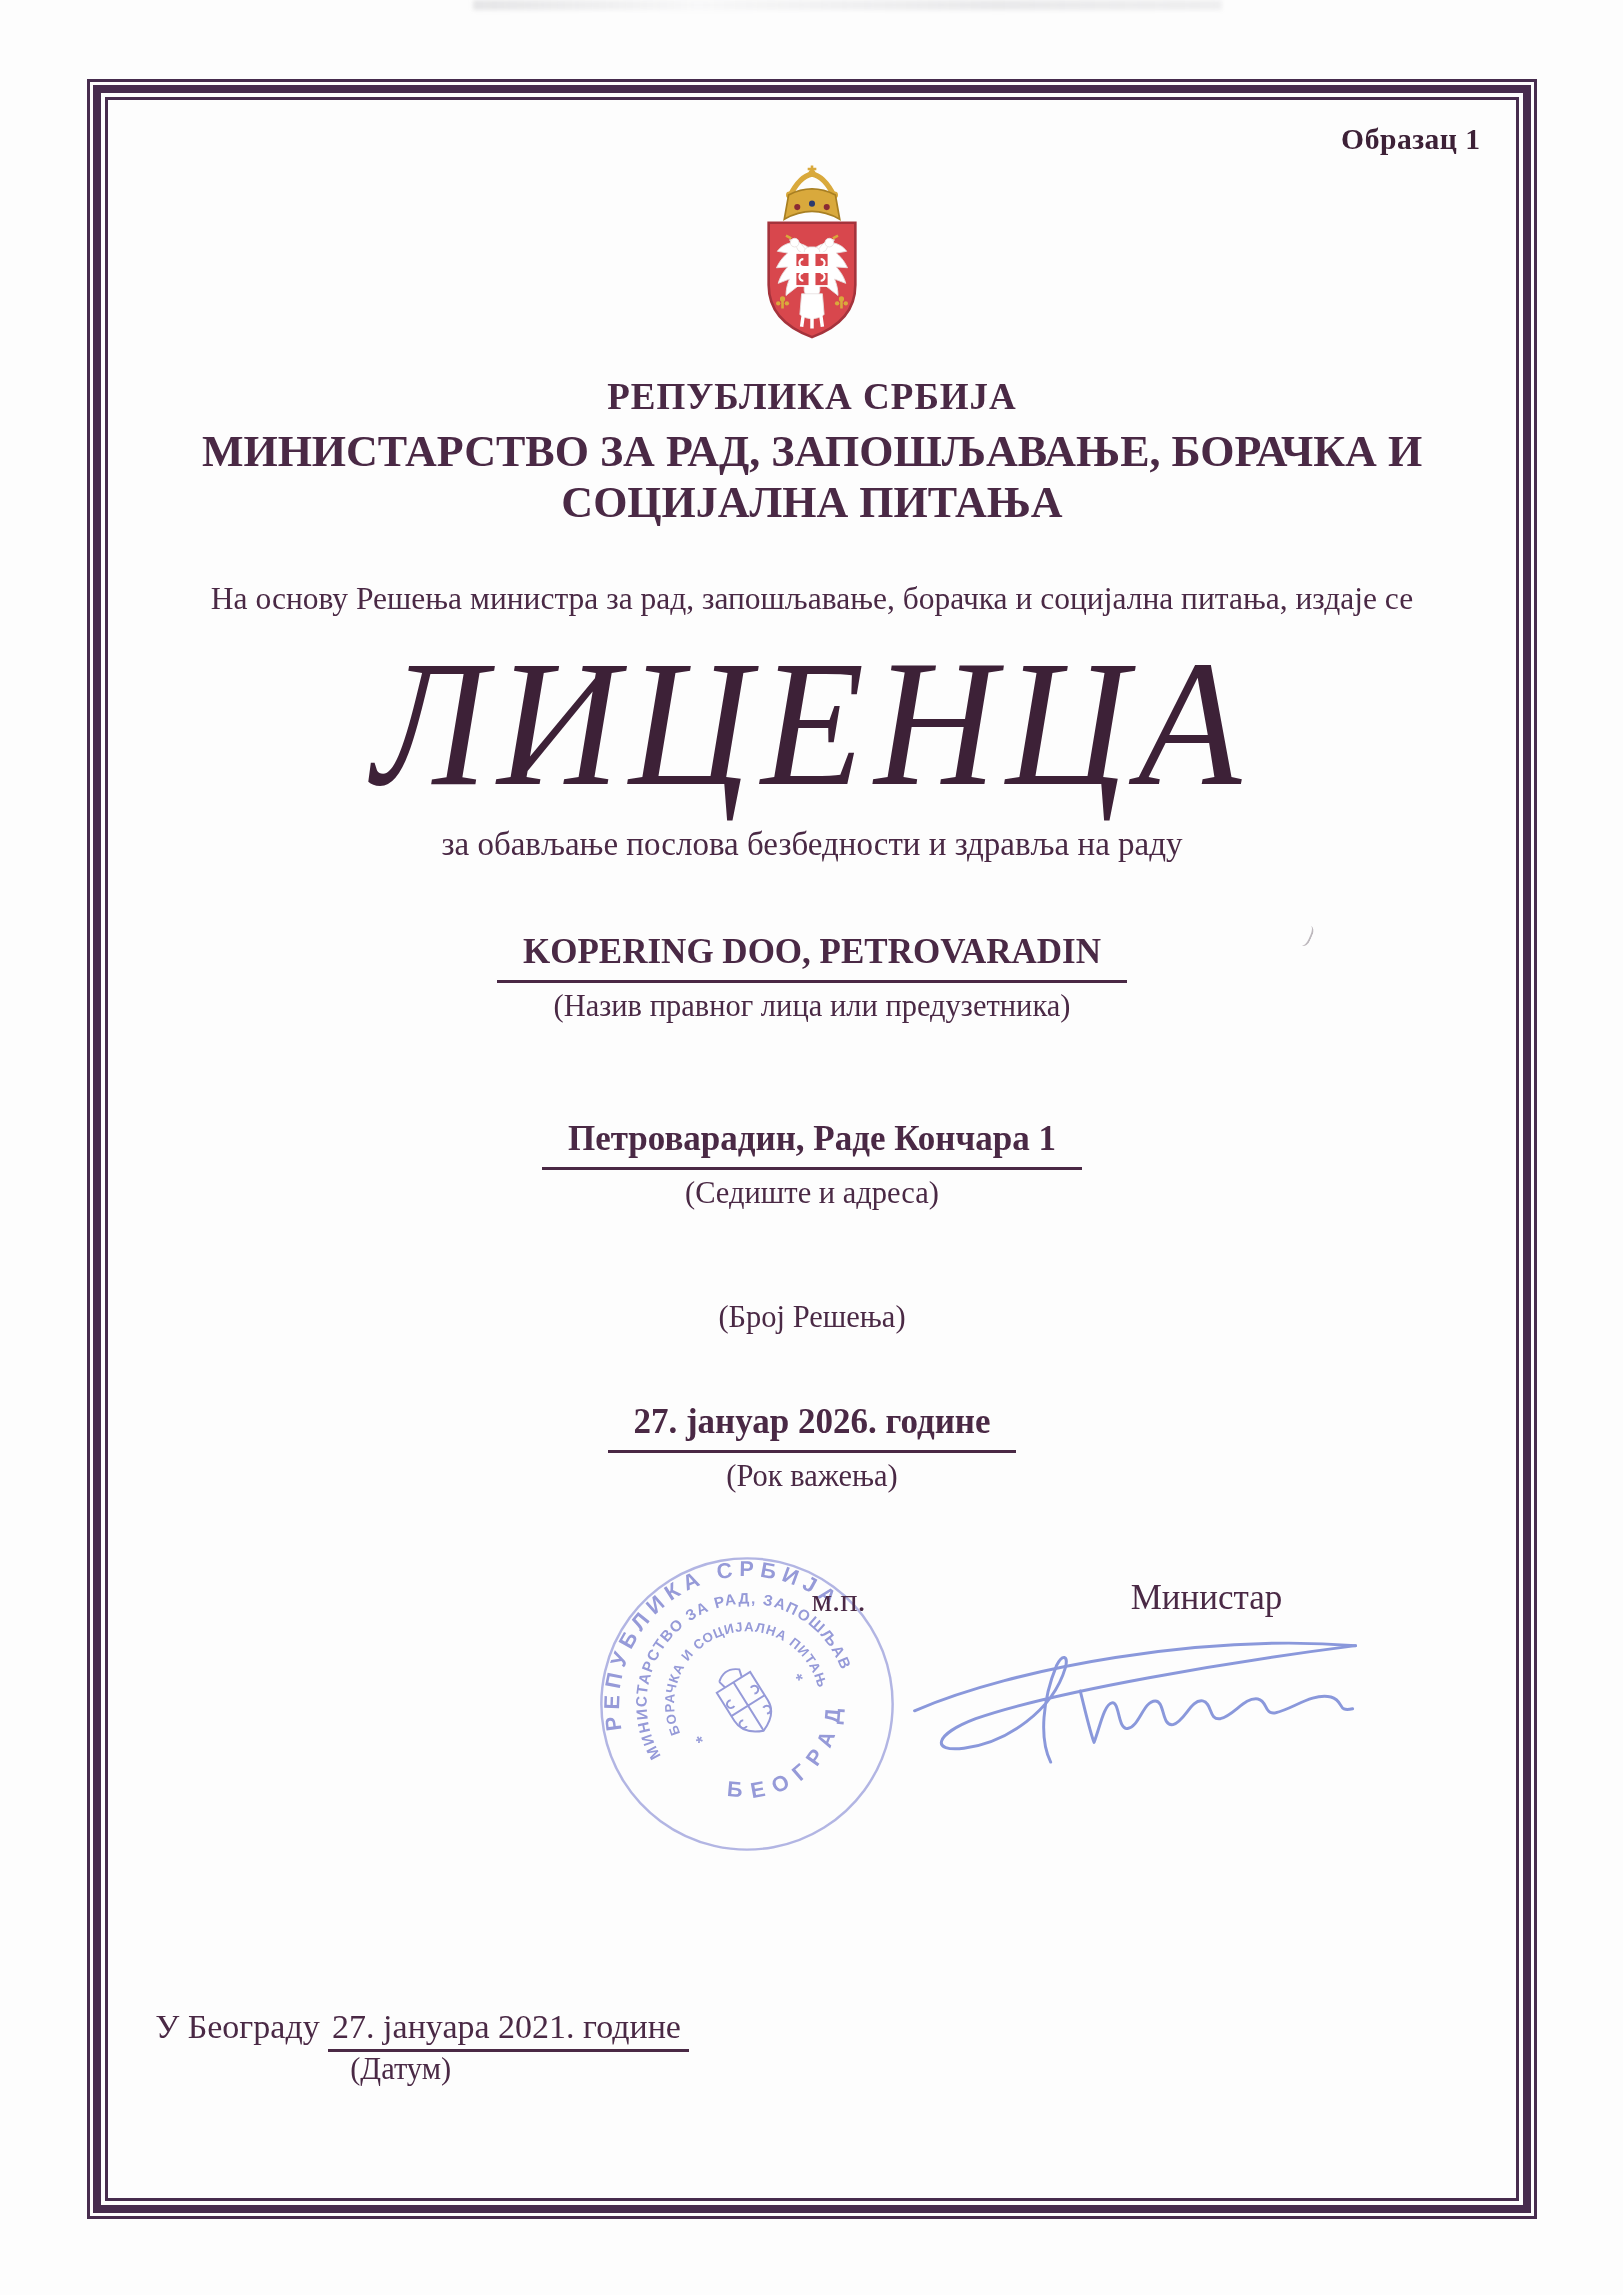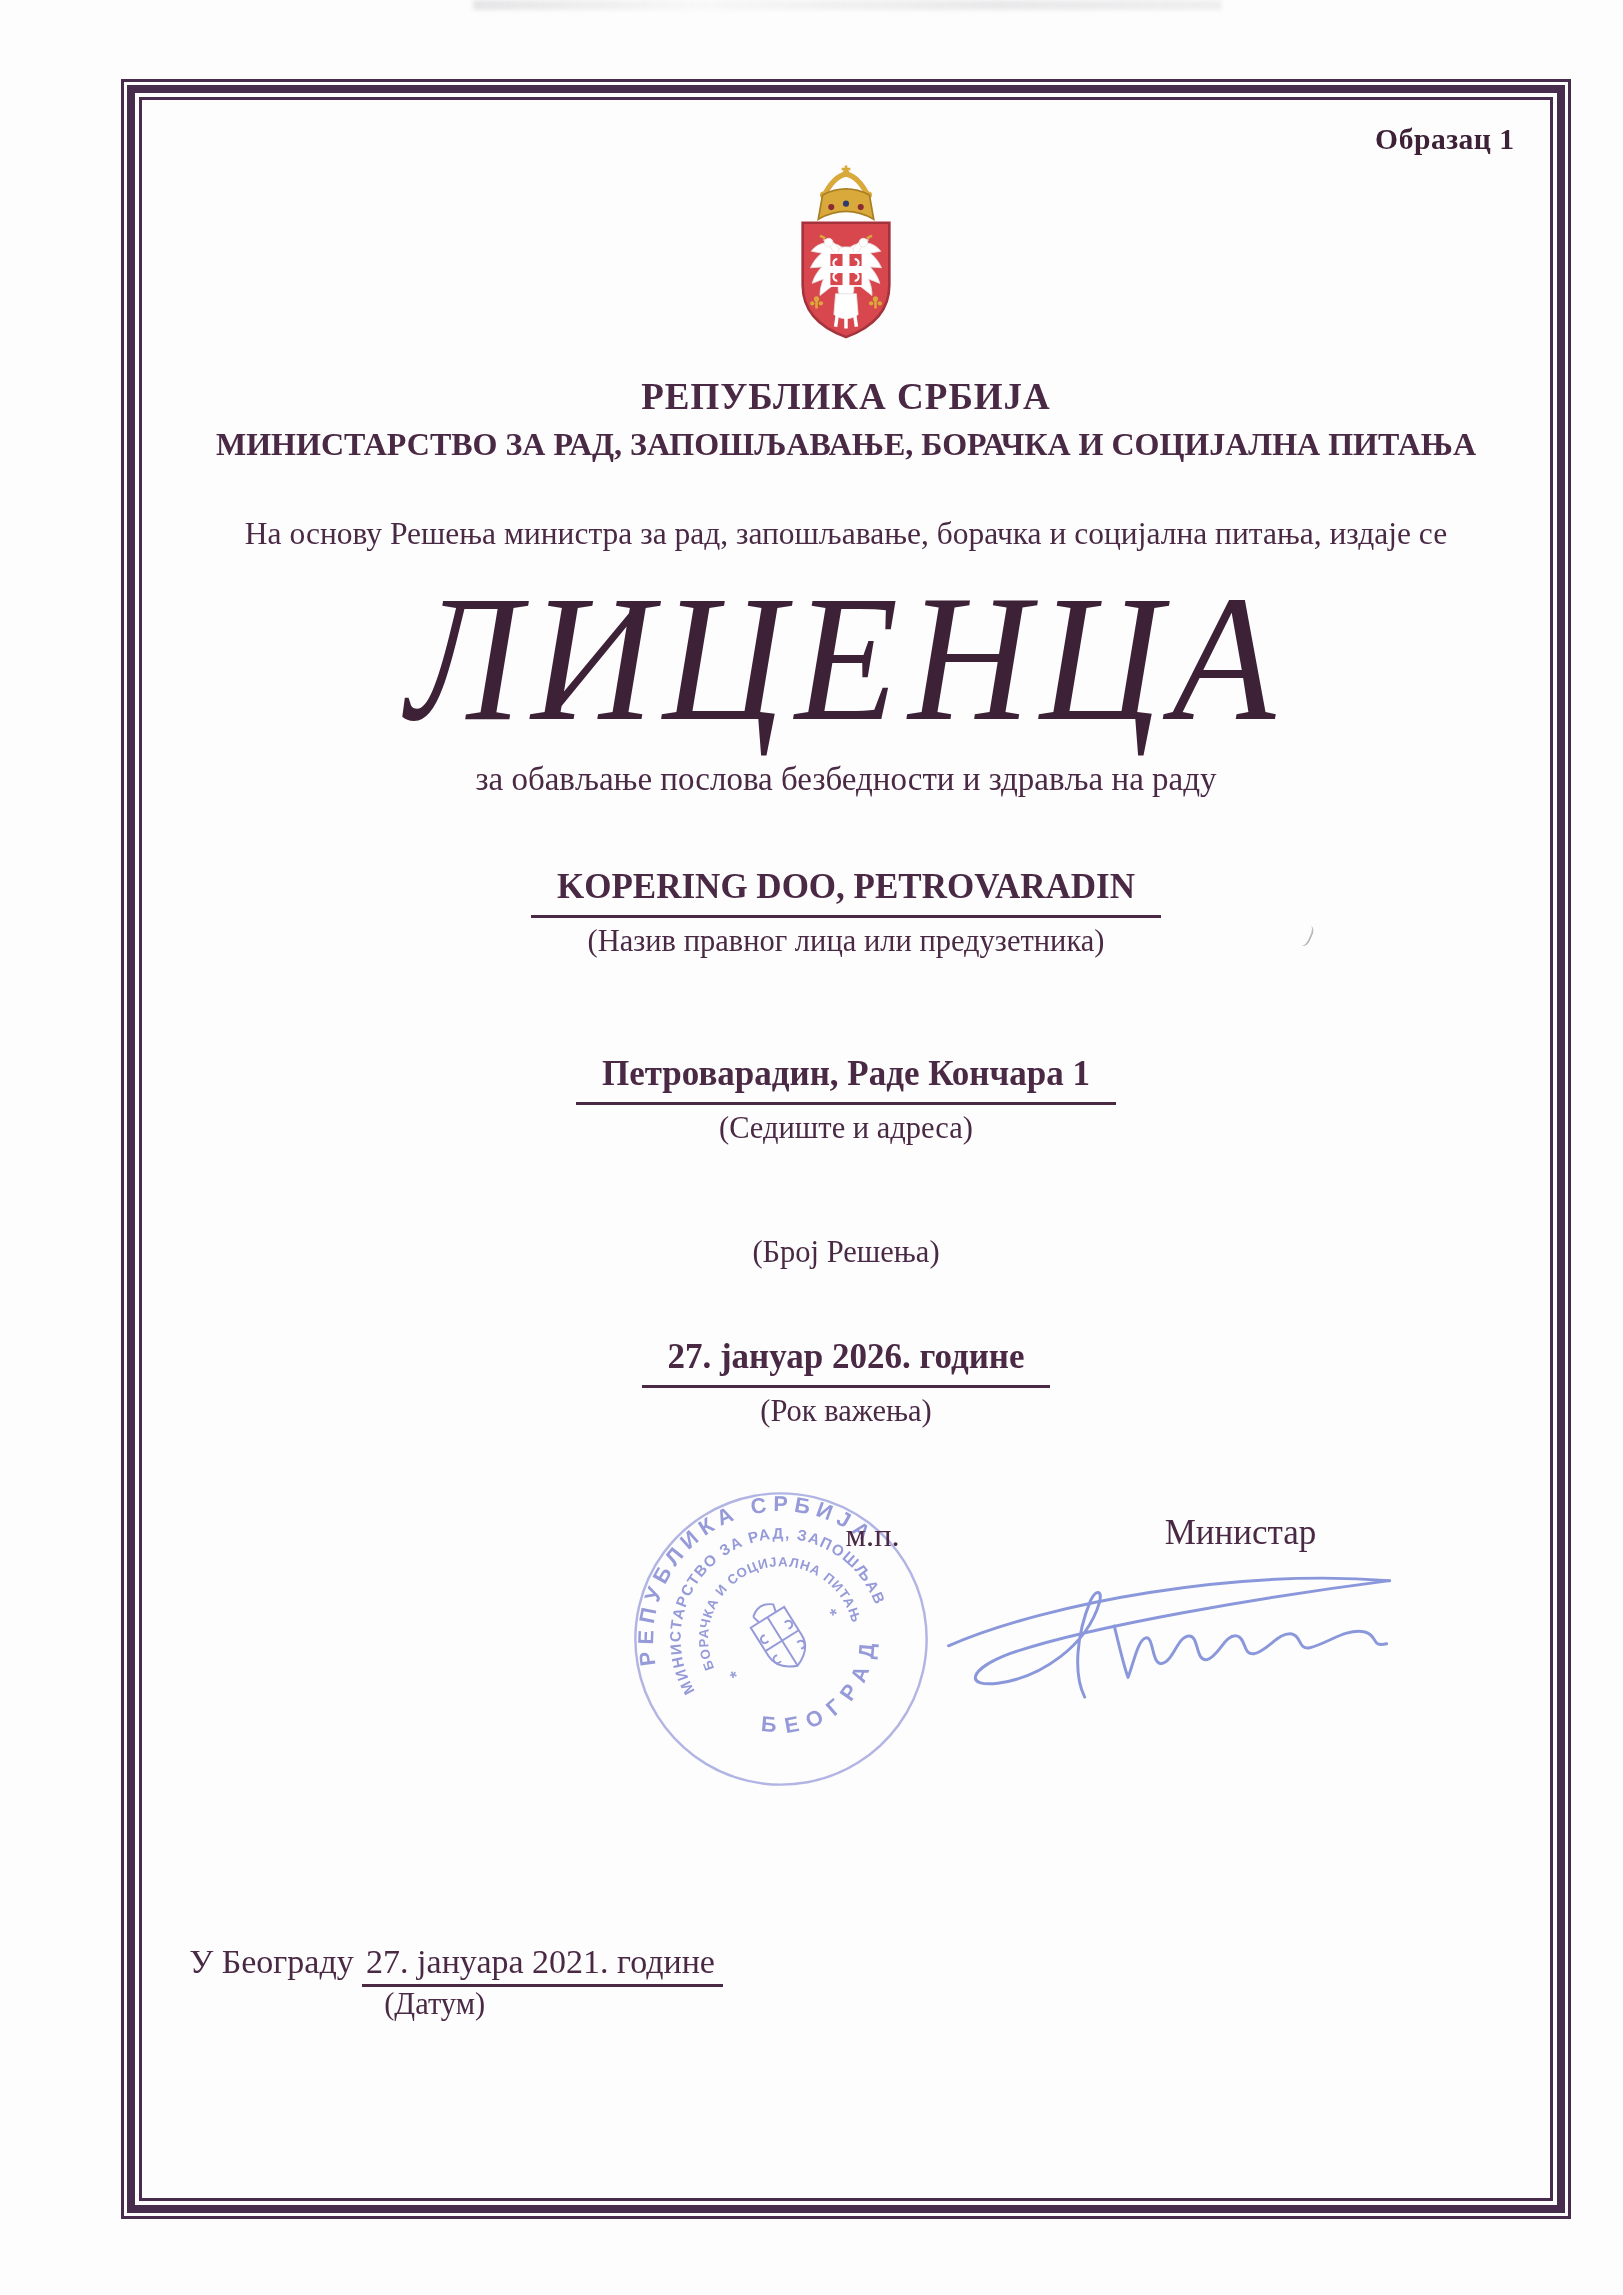--- a/index.html
+++ b/index.html
@@ -13,33 +13,33 @@
   html,body{width:1623px;height:2295px;background:#fdfdfd;overflow:hidden;}
   body{font-family:"Liberation Serif", serif;color:var(--ink);position:relative;}
 
   .scan-smudge{position:absolute;left:473px;top:0;width:749px;height:9.9px;
     background:linear-gradient(90deg,rgba(120,120,130,.18),rgba(160,160,170,.05) 30%,rgba(130,130,140,.16) 70%,rgba(120,120,130,.10));
     filter:blur(2px);}
   .tick-artifact{position:absolute;left:1298px;top:924px;width:13.8px;height:21.7px;
     border-right:2px solid rgba(110,100,110,.45);transform:rotate(24deg);border-radius:40%;}
 
   .frame{position:absolute;left:87px;top:79px;width:1450px;height:2140px;
-    border:3px solid var(--frame);margin-left:34px;}
+    border:3px solid var(--frame);}
   .frame-mid{position:absolute;inset:3px;border:8.9px solid var(--frame);}
   .frame-inner{position:absolute;inset:3.9px;border:3px solid var(--frame);}
 
   .content{position:absolute;inset:0;padding:17.7px 25.6px;text-align:center;}
 
   .form-label{text-align:right;font-weight:bold;font-size:29.6px;color:var(--ink-dark);
     padding:5.9px 9.9px 0 0;letter-spacing:0.5px;}
 
   .arms{display:block;margin:3.9px auto 0;}
 
   .republic{font-size:37px;font-weight:bold;margin-top:21.7px;letter-spacing:1px;}
-  .ministry{font-size:32px;font-weight:bold;margin-top:7.9px;letter-spacing:0;}
+  .ministry{font-size:44px;font-weight:bold;margin-top:7.9px;letter-spacing:0;}
 
   .preamble{font-size:31.5px;margin-top:53px;}
 
   .license-title{font-size:169px;font-style:italic;font-weight:normal;
     letter-spacing:9.9px;line-height:1.25;margin-top:2px;color:var(--ink-dark);
     transform:scaleY(1.06);}
 
   .subtitle{font-size:33px;margin-top:-3.9px;text-align:center;}
 
   .field{margin-top:69px;}

